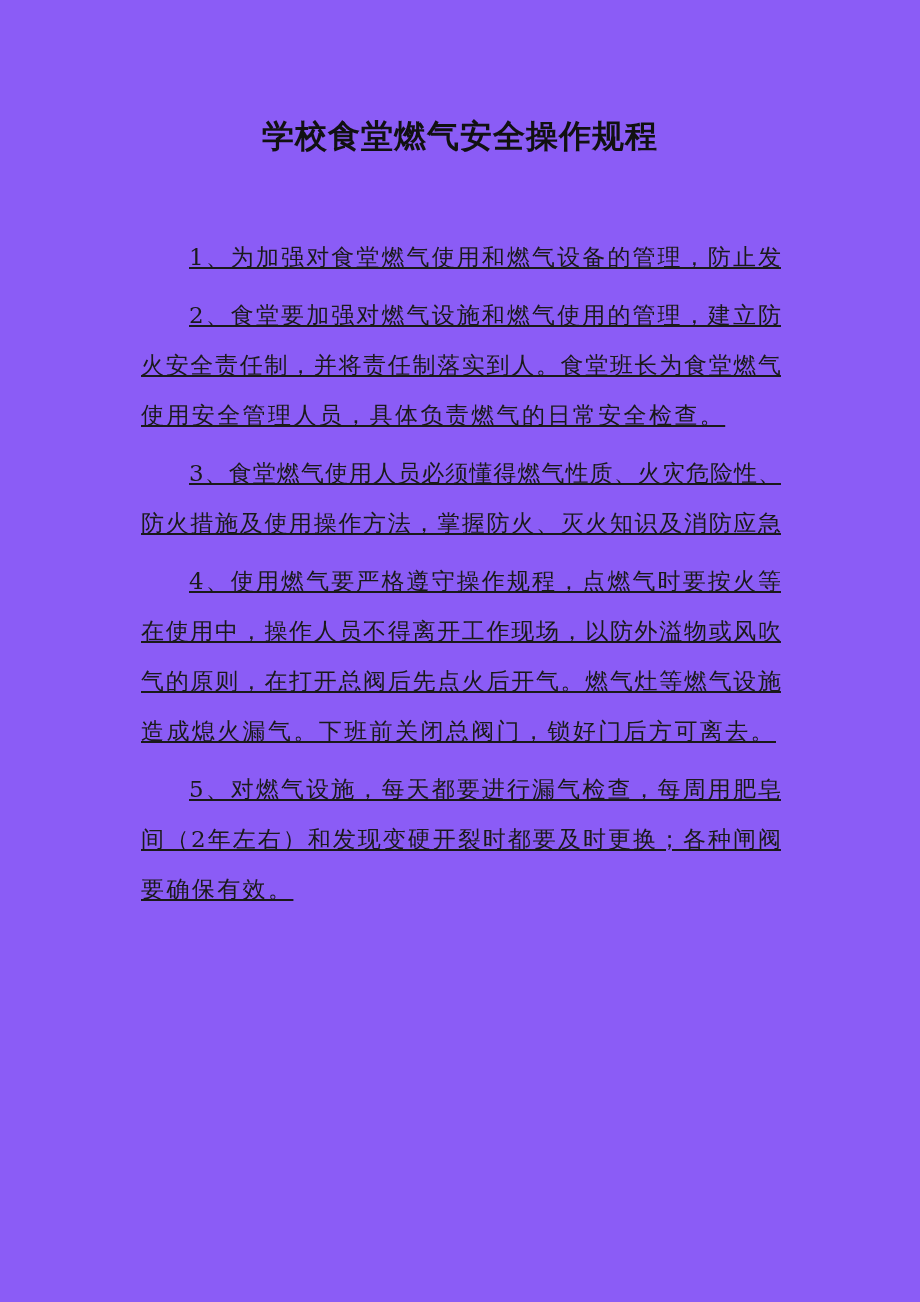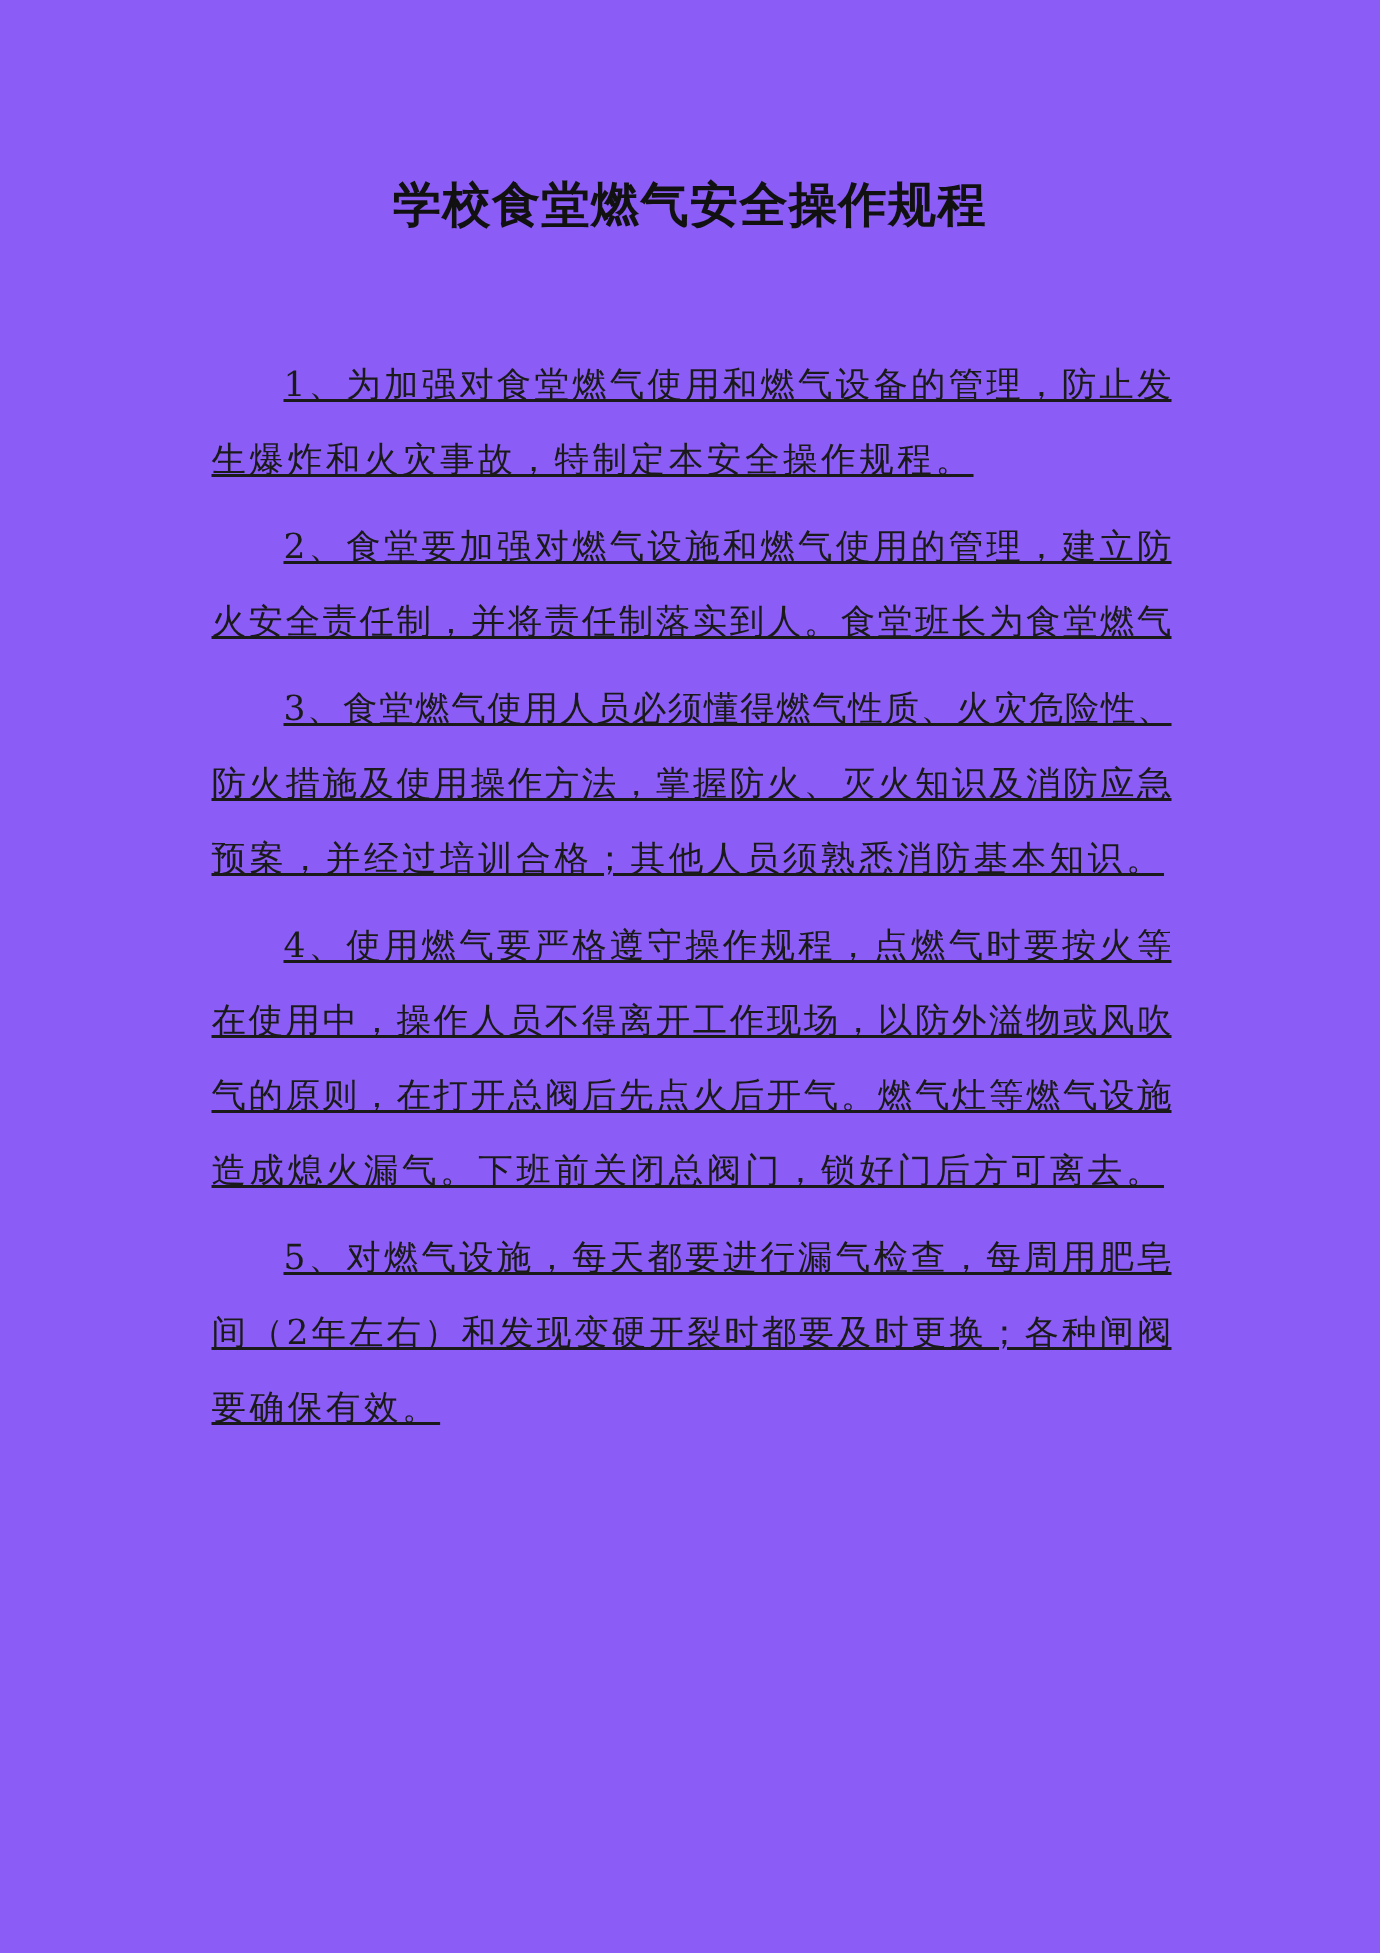--- a/index.html
+++ b/index.html
@@ -68,32 +68,31 @@
   </style>
 </head>
 <body>
 
 <div class="page">
   <h1 class="doc-title">学校食堂燃气安全操作规程</h1>
 
   <div class="body">
     <div class="para">
       <span class="line first">1、为加强对食堂燃气使用和燃气设备的管理，防止发</span>
-      <span class="line last">生爆炸和火灾事故，特制定本安全操作规程。</span>
     </div>
 
     <div class="para">
       <span class="line first">2、食堂要加强对燃气设施和燃气使用的管理，建立防</span>
       <span class="line">火安全责任制，并将责任制落实到人。食堂班长为食堂燃气</span>
+      <span class="line last">使用安全管理人员，具体负责燃气的日常安全检查。</span>
     </div>
 
     <div class="para">
       <span class="line first">3、食堂燃气使用人员必须懂得燃气性质、火灾危险性、</span>
       <span class="line">防火措施及使用操作方法，掌握防火、灭火知识及消防应急</span>
-      <span class="line last">预案，并经过培训合格；其他人员须熟悉消防基本知识。</span>
     </div>
 
     <div class="para">
       <span class="line first">4、使用燃气要严格遵守操作规程，点燃气时要按火等</span>
       <span class="line">在使用中，操作人员不得离开工作现场，以防外溢物或风吹</span>
       <span class="line">气的原则，在打开总阀后先点火后开气。燃气灶等燃气设施</span>
       <span class="line last">造成熄火漏气。下班前关闭总阀门，锁好门后方可离去。</span>
     </div>
 
     <div class="para">

